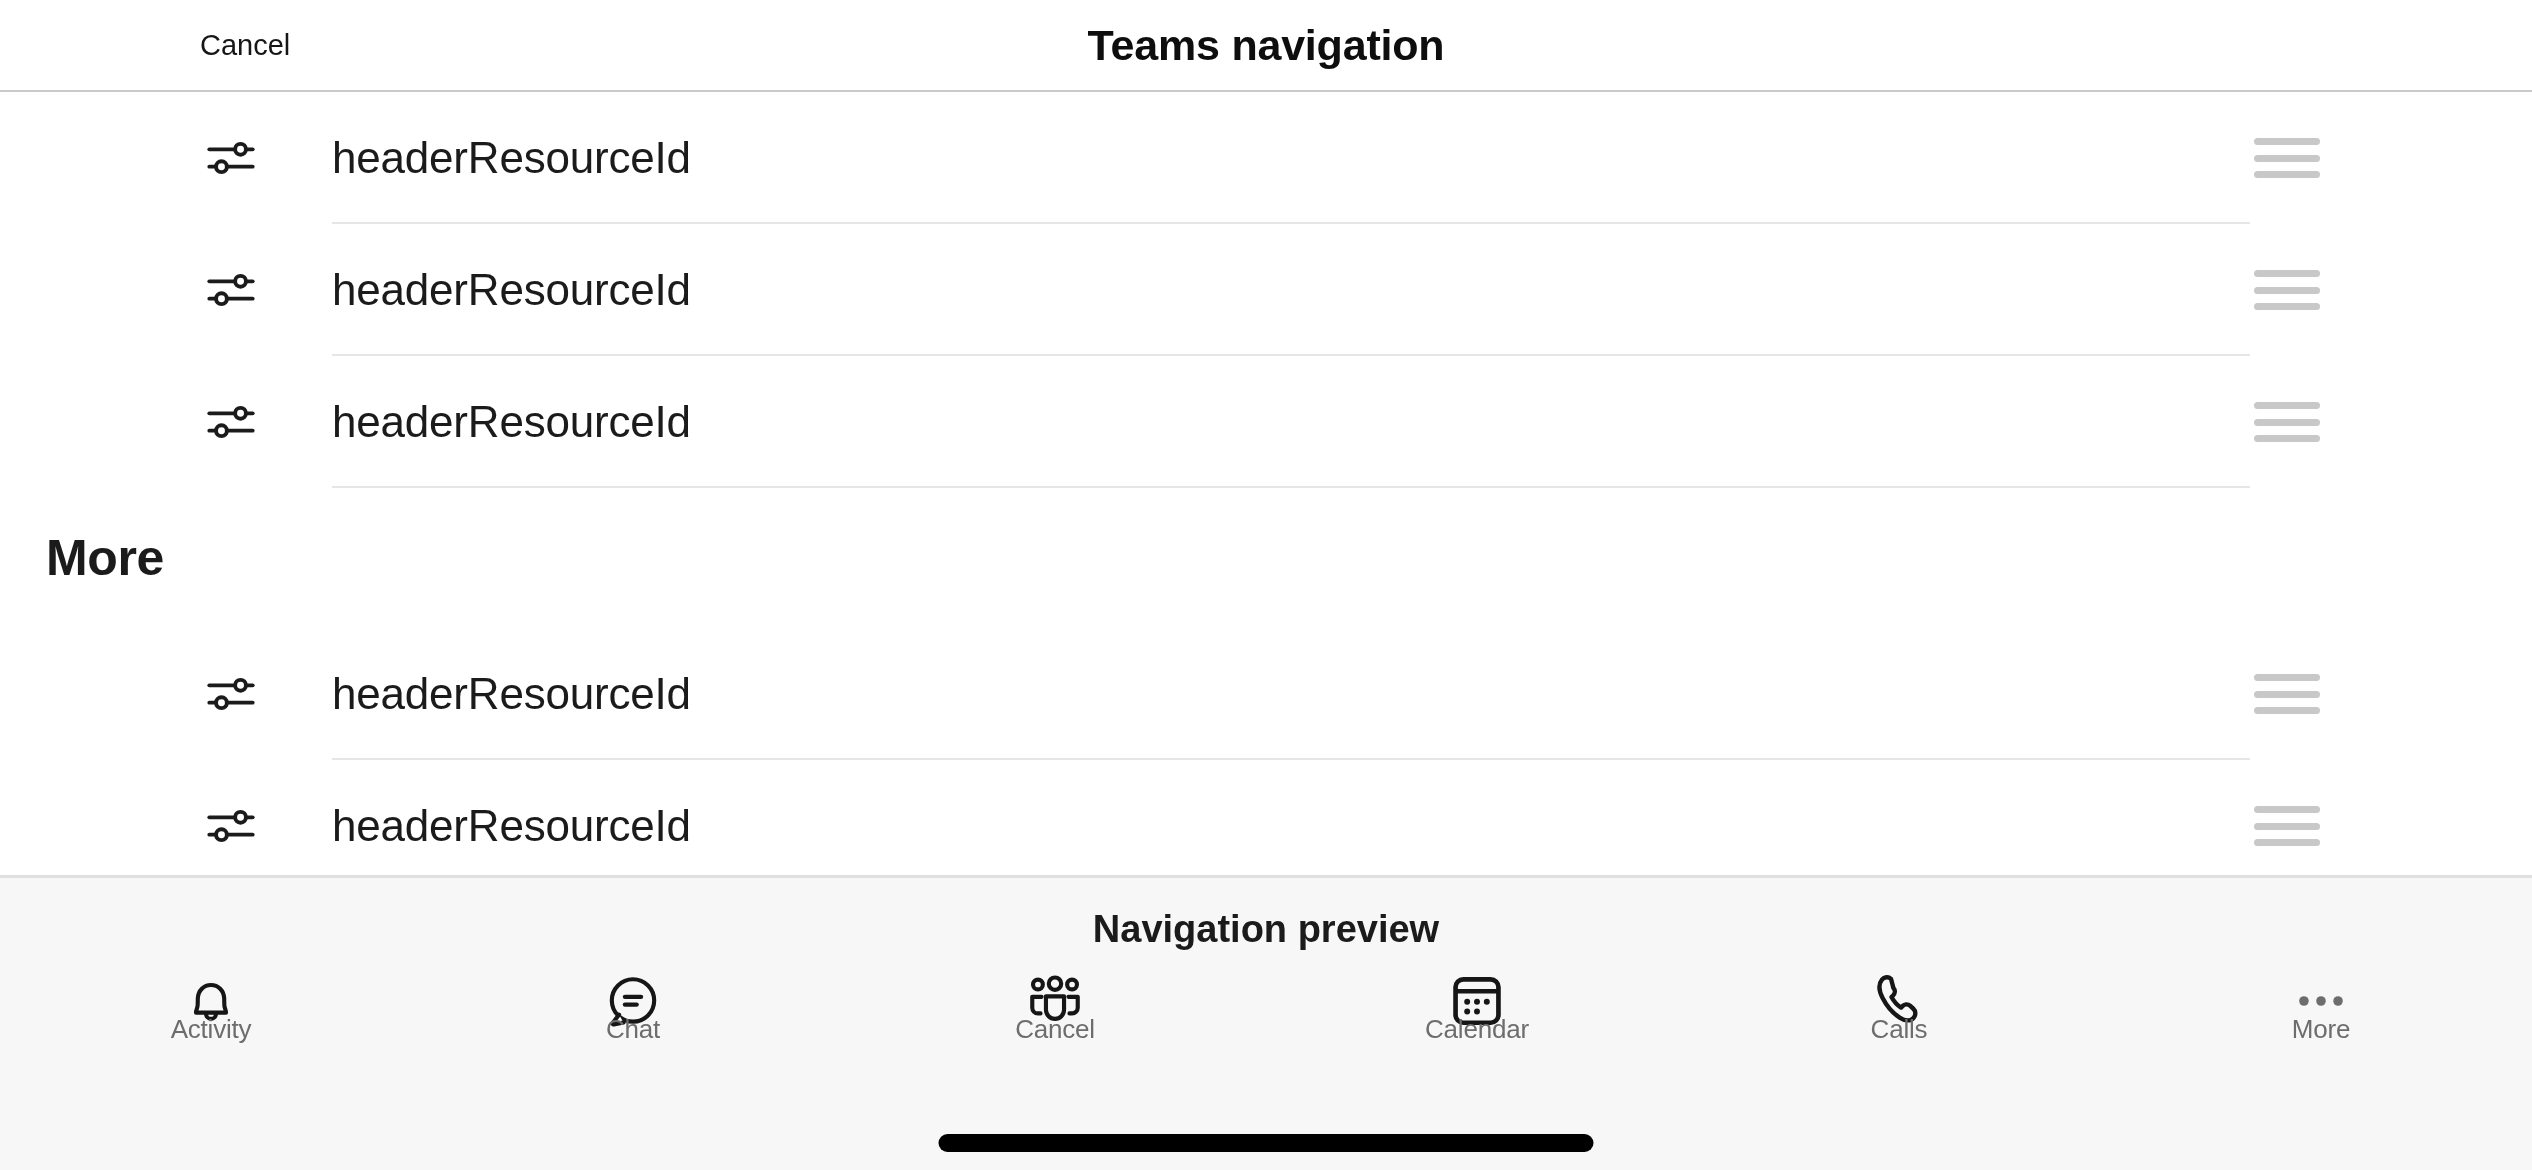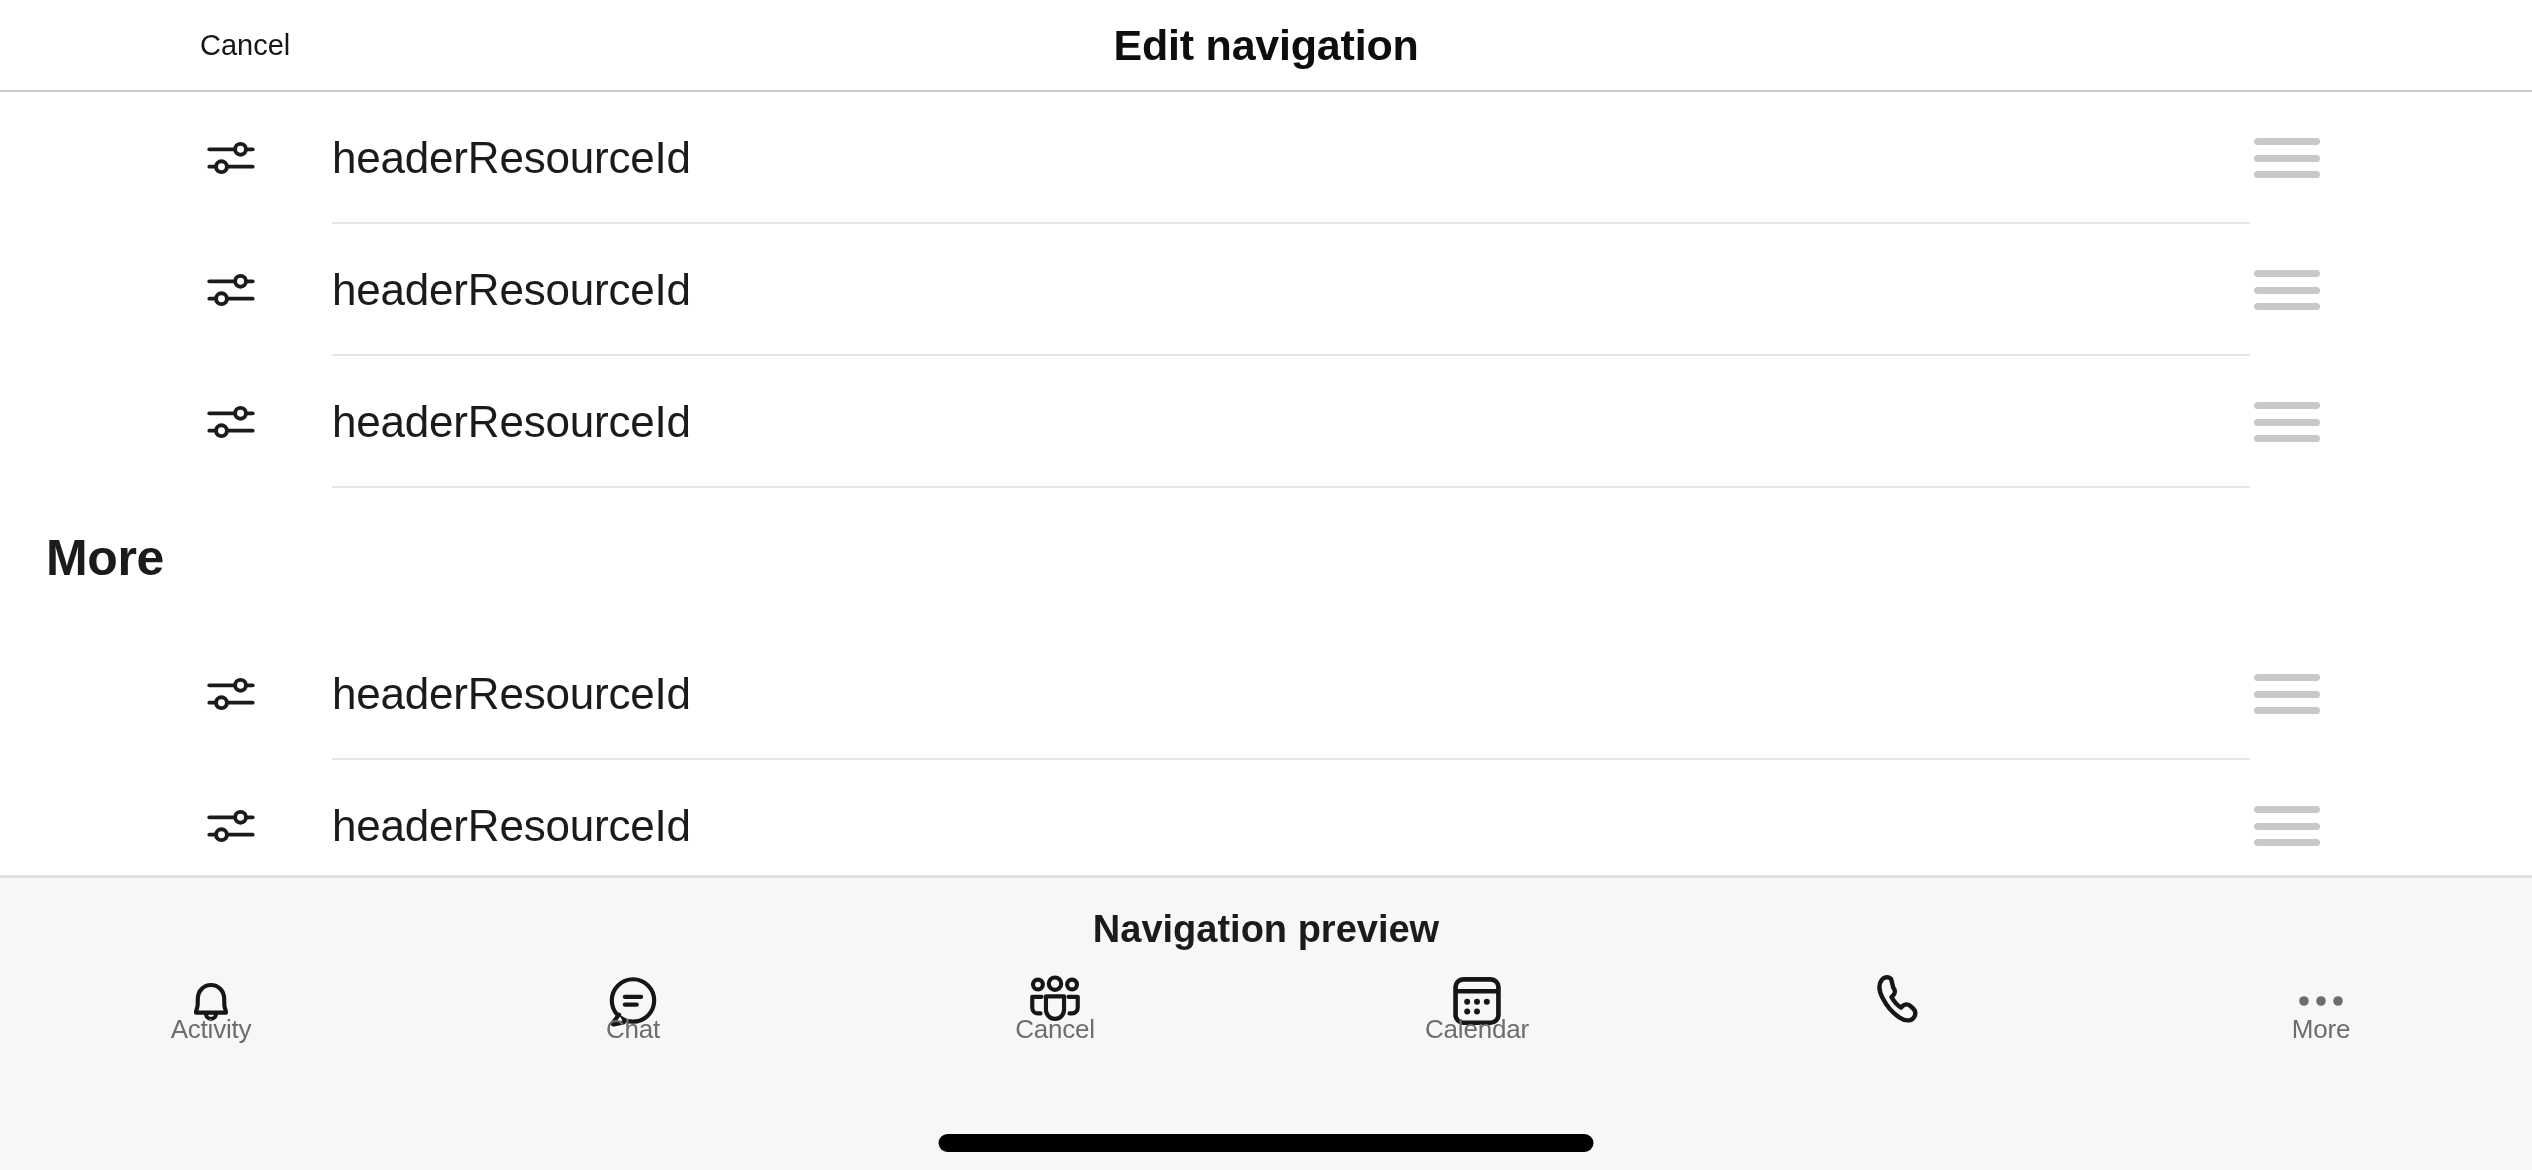--- a/index.html
+++ b/index.html
@@ -208,21 +208,21 @@
     background: #000000;
   }
 </style>
 </head>
 <body>
 
 <div id="app">
 
   <div class="header">
     <button class="header-cancel">Cancel</button>
-    <div class="header-title">Edit navigation</div>
+    <div class="header-title">Teams navigation</div>
   </div>
 
   <div class="list-area">
     <div id="list-mount">
         <div class="nav-row">
           <span class="row-icon"><svg viewBox="0 0 24 24" fill="none" xmlns="http://www.w3.org/2000/svg" width="100%" height="100%">
               <line x1="2" y1="8" x2="14" y2="8" stroke="#1b1b1b" stroke-width="1.8" stroke-linecap="round"></line>
               <line x1="19" y1="8" x2="22" y2="8" stroke="#1b1b1b" stroke-width="1.8" stroke-linecap="round"></line>
               <circle cx="16.4" cy="8" r="2.5" stroke="#1b1b1b" stroke-width="1.8" fill="#fff"></circle>
               <line x1="10" y1="16" x2="22" y2="16" stroke="#1b1b1b" stroke-width="1.8" stroke-linecap="round"></line>
@@ -350,20 +350,21 @@
                 <circle cx="15.8" cy="12.3" r="1.15" fill="#161616"></circle>
                 <circle cx="8.2" cy="16.1" r="1.15" fill="#161616"></circle>
                 <circle cx="12" cy="16.1" r="1.15" fill="#161616"></circle>
               </svg></span>
             <span class="tab-label">Calendar</span>
           </div>
           <div class="tab">
             <span class="tab-icon"><svg viewBox="0 0 24 24" fill="none" xmlns="http://www.w3.org/2000/svg" width="100%" height="100%">
                 <path d="M8.9 3.4c-1.05-.95-2.6-.75-3.5.35-1.3 1.6-1.35 4 .25 7.1 1.6 3.1 4.3 6.1 6.6 7.6 2.2 1.45 4.2 1.35 5.35.1.95-1.05 1-2.6-.05-3.55l-1.3-1.2c-.9-.8-2.1-.6-2.9.2l-.55.55c-1.35-.85-2.9-2.6-3.7-4.1l.6-.6c.8-.8.95-2 .15-2.85L8.9 3.4z" stroke="#161616" stroke-width="1.7" stroke-linejoin="round"></path>
               </svg></span>
+            <span class="tab-label">Calls</span>
           </div>
           <div class="tab">
             <span class="tab-icon"><svg viewBox="0 0 24 24" fill="none" xmlns="http://www.w3.org/2000/svg" width="100%" height="100%">
                 <circle cx="5.4" cy="12" r="1.85" fill="#6d6d6d"></circle>
                 <circle cx="12" cy="12" r="1.85" fill="#6d6d6d"></circle>
                 <circle cx="18.6" cy="12" r="1.85" fill="#6d6d6d"></circle>
               </svg></span>
             <span class="tab-label">More</span>
           </div>
         </div>

